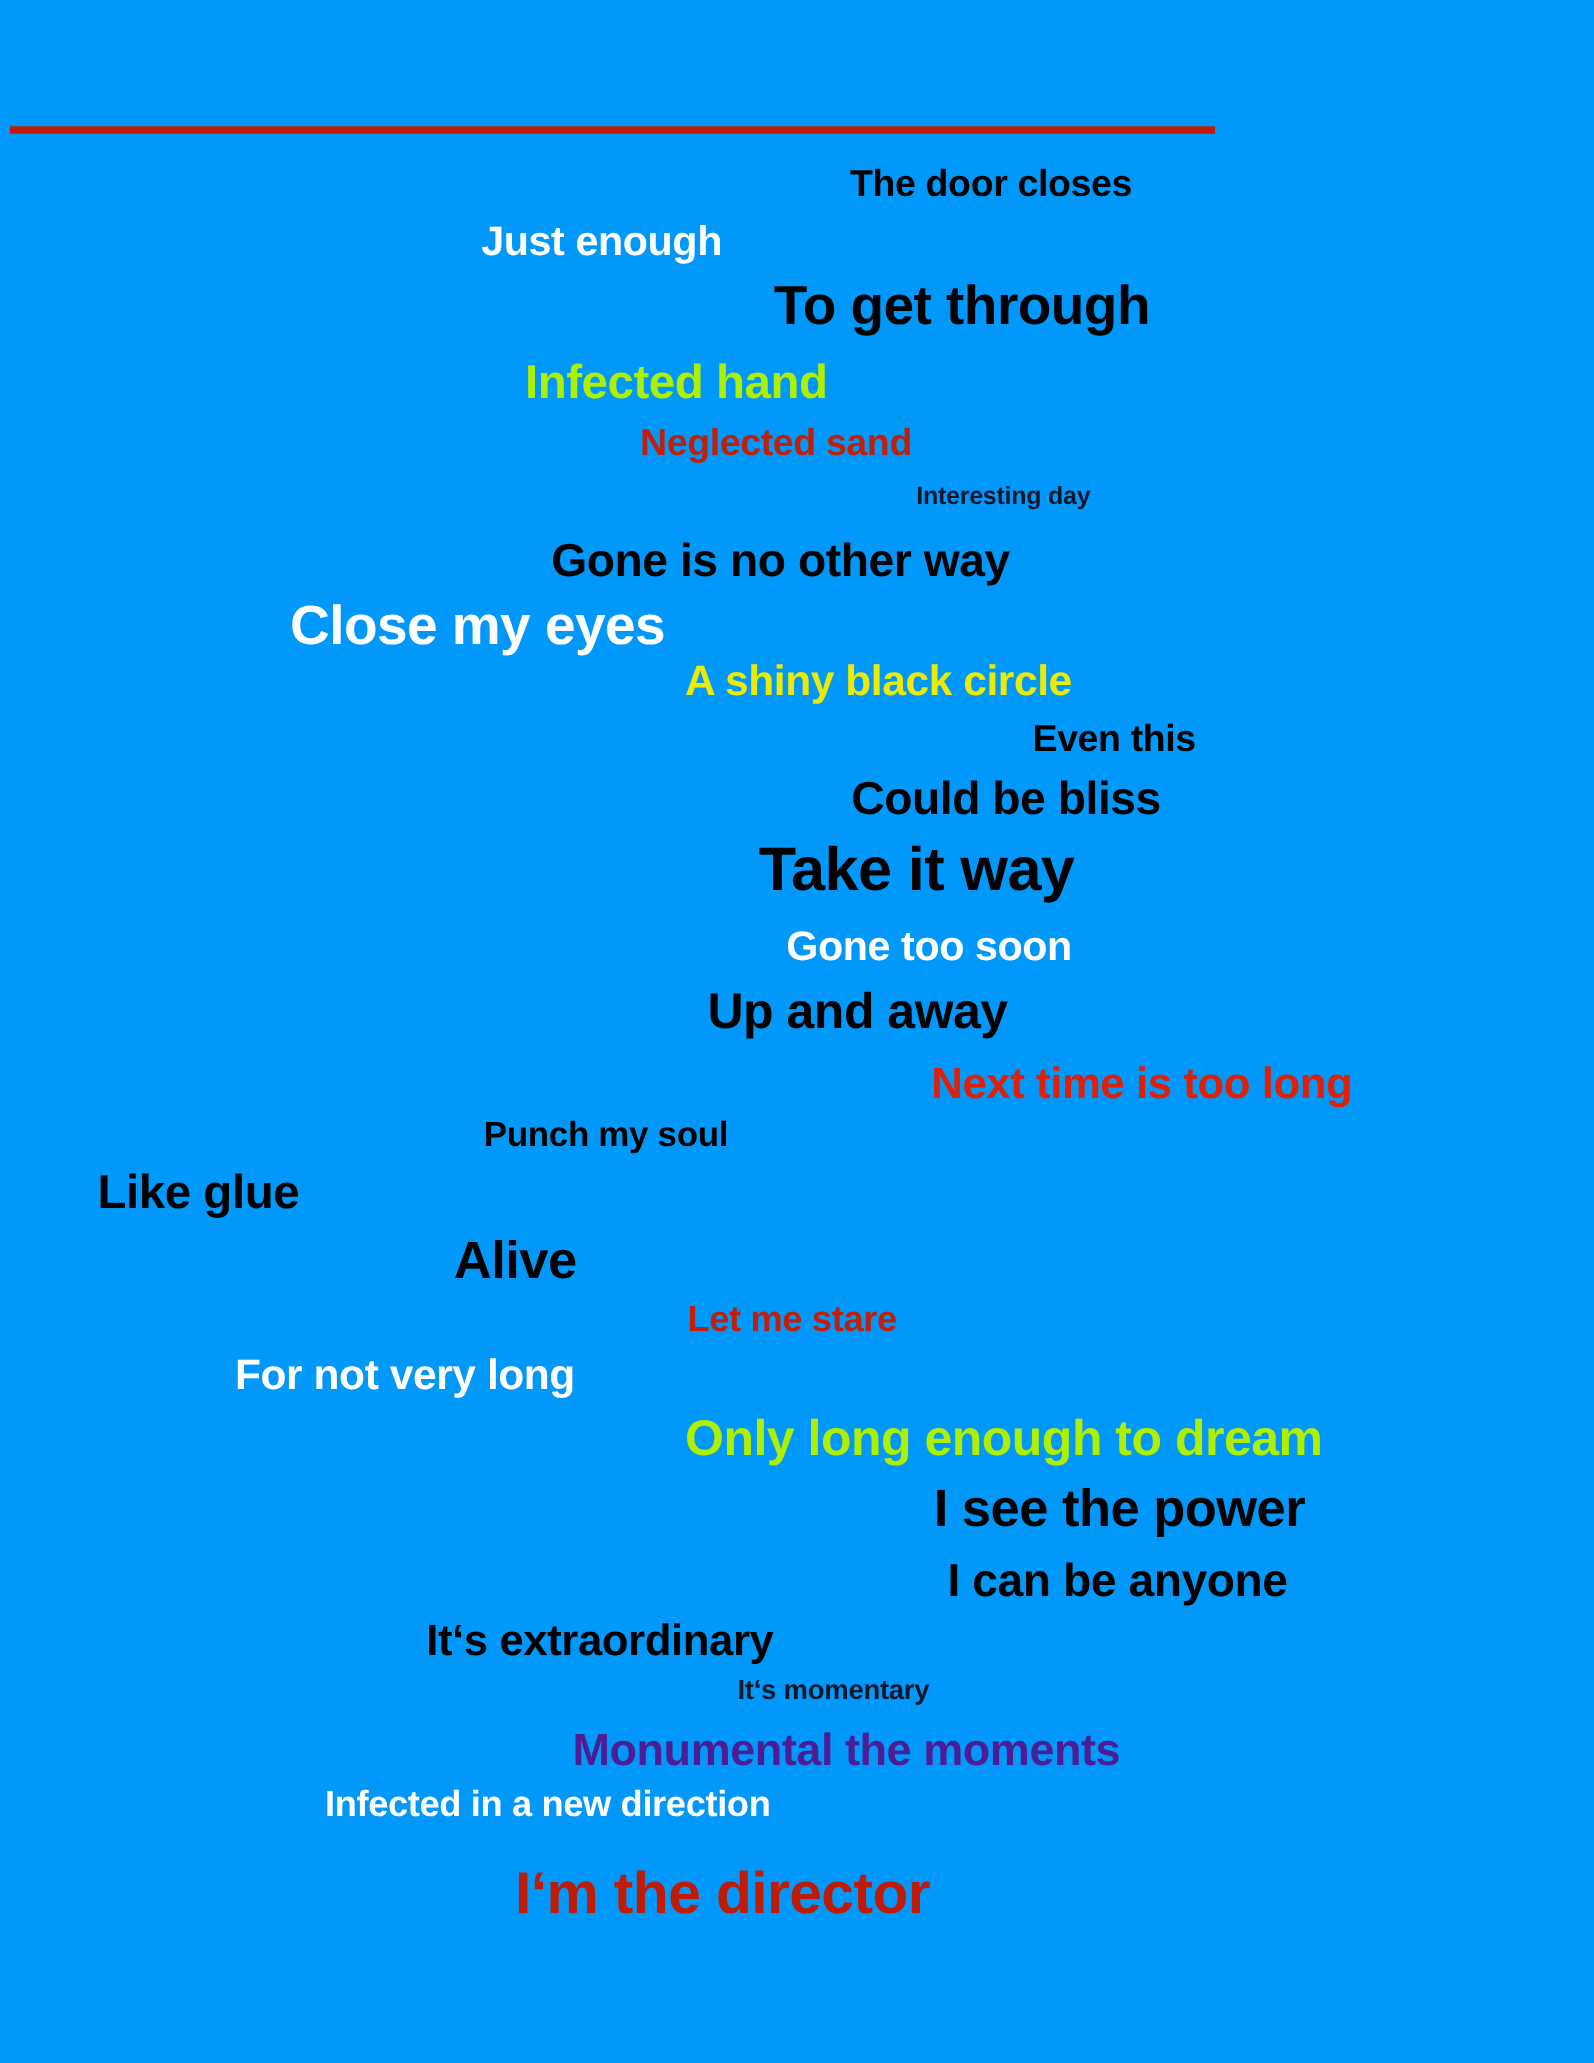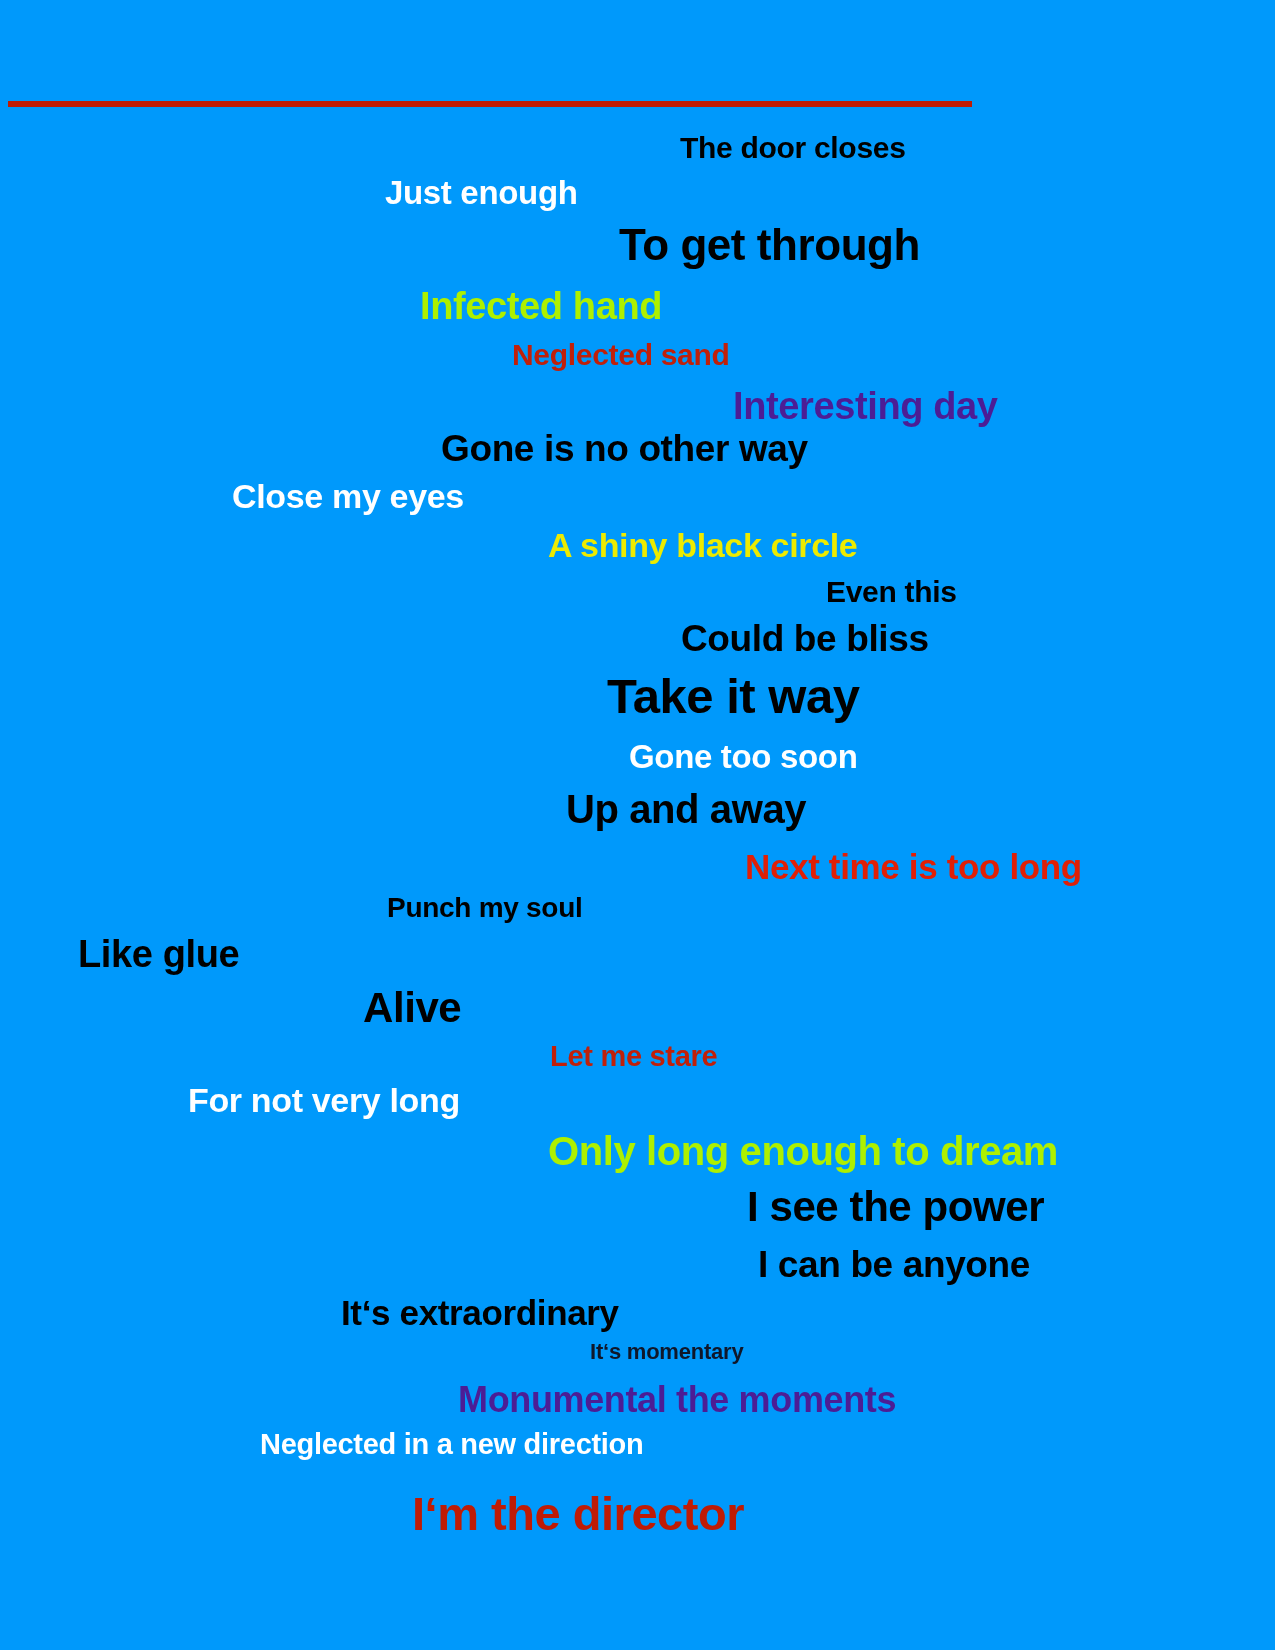--- a/index.html
+++ b/index.html
@@ -68,38 +68,38 @@
   <div id="title-block">
     <div id="title-rule" style="background: rgb(191, 27, 5);"></div>
   </div>
 
   <div id="lines-container">
       <div class="line" style="left: 680px; top: 133px; font-size: 30px; color: rgb(0, 0, 0);">The door closes</div>
       <div class="line" style="left: 385px; top: 176px; font-size: 33px; color: rgb(255, 255, 255);">Just enough</div>
       <div class="line" style="left: 619px; top: 223px; font-size: 44px; color: rgb(0, 0, 0);">To get through</div>
       <div class="line" style="left: 420px; top: 287px; font-size: 38px; color: rgb(174, 240, 0);">Infected hand</div>
       <div class="line" style="left: 512px; top: 340px; font-size: 30px; color: rgb(192, 32, 10);">Neglected sand</div>
-      <div class="line" style="left: 733px; top: 387px; font-size: 38px; color: #4c1d95;">Interesting day</div>
+      <div class="line" style="left: 733px; top: 387px; font-size: 20px; color: #0f172a;">Interesting day</div>
       <div class="line" style="left: 441px; top: 430px; font-size: 37px; color: rgb(0, 0, 0);">Gone is no other way</div>
-      <div class="line" style="left: 232px; top: 479px; font-size: 34px; color: rgb(255, 255, 255);">Close my eyes</div>
+      <div class="line" style="left: 232px; top: 479px; font-size: 44px; color: rgb(255, 255, 255);">Close my eyes</div>
       <div class="line" style="left: 548px; top: 528px; font-size: 34px; color: rgb(237, 235, 0);">A shiny black circle</div>
       <div class="line" style="left: 826px; top: 577px; font-size: 30px; color: rgb(0, 0, 0);">Even this</div>
       <div class="line" style="left: 681px; top: 620px; font-size: 37px; color: rgb(0, 0, 0);">Could be bliss</div>
       <div class="line" style="left: 607px; top: 672px; font-size: 49px; color: rgb(0, 0, 0);">Take it way</div>
       <div class="line" style="left: 629px; top: 740px; font-size: 33px; color: rgb(255, 255, 255);">Gone too soon</div>
       <div class="line" style="left: 566px; top: 789px; font-size: 40px; color: rgb(0, 0, 0);">Up and away</div>
       <div class="line" style="left: 745px; top: 849px; font-size: 35px; color: rgb(224, 31, 6);">Next time is too long</div>
       <div class="line" style="left: 387px; top: 894px; font-size: 28px; color: rgb(0, 0, 0);">Punch my soul</div>
       <div class="line" style="left: 78px; top: 935px; font-size: 38px; color: rgb(0, 0, 0);">Like glue</div>
       <div class="line" style="left: 363px; top: 987px; font-size: 42px; color: rgb(0, 0, 0); text-align: center;">Alive</div>
       <div class="line" style="left: 550px; top: 1042px; font-size: 29px; color: rgb(192, 32, 10);">Let me stare</div>
       <div class="line" style="left: 188px; top: 1083px; font-size: 34px; color: rgb(255, 255, 255);">For not very long</div>
       <div class="line" style="left: 548px; top: 1131px; font-size: 40px; color: rgb(174, 240, 0);">Only long enough to dream</div>
       <div class="line" style="left: 747px; top: 1186px; font-size: 42px; color: rgb(0, 0, 0);">I see the power</div>
       <div class="line" style="left: 758px; top: 1246px; font-size: 37px; color: rgb(0, 0, 0);">I can be anyone</div>
       <div class="line" style="left: 341px; top: 1295px; font-size: 35px; color: rgb(0, 0, 0);">It‘s extraordinary</div>
       <div class="line" style="left: 590px; top: 1341px; font-size: 22px; color: #0f172a;">It‘s momentary</div>
       <div class="line" style="left: 458px; top: 1382px; font-size: 36px; color: #4c1d95;">Monumental the moments</div>
-      <div class="line" style="left: 260px; top: 1430px; font-size: 29px; color: rgb(255, 255, 255);">Neglected in a new direction</div>
+      <div class="line" style="left: 260px; top: 1430px; font-size: 29px; color: rgb(255, 255, 255);">Infected in a new direction</div>
       <div class="line" style="left: 412px; top: 1490px; font-size: 47px; color: rgb(191, 27, 5);">I‘m the director</div>
     </div>
 
 </div>
 
 </body></html>

